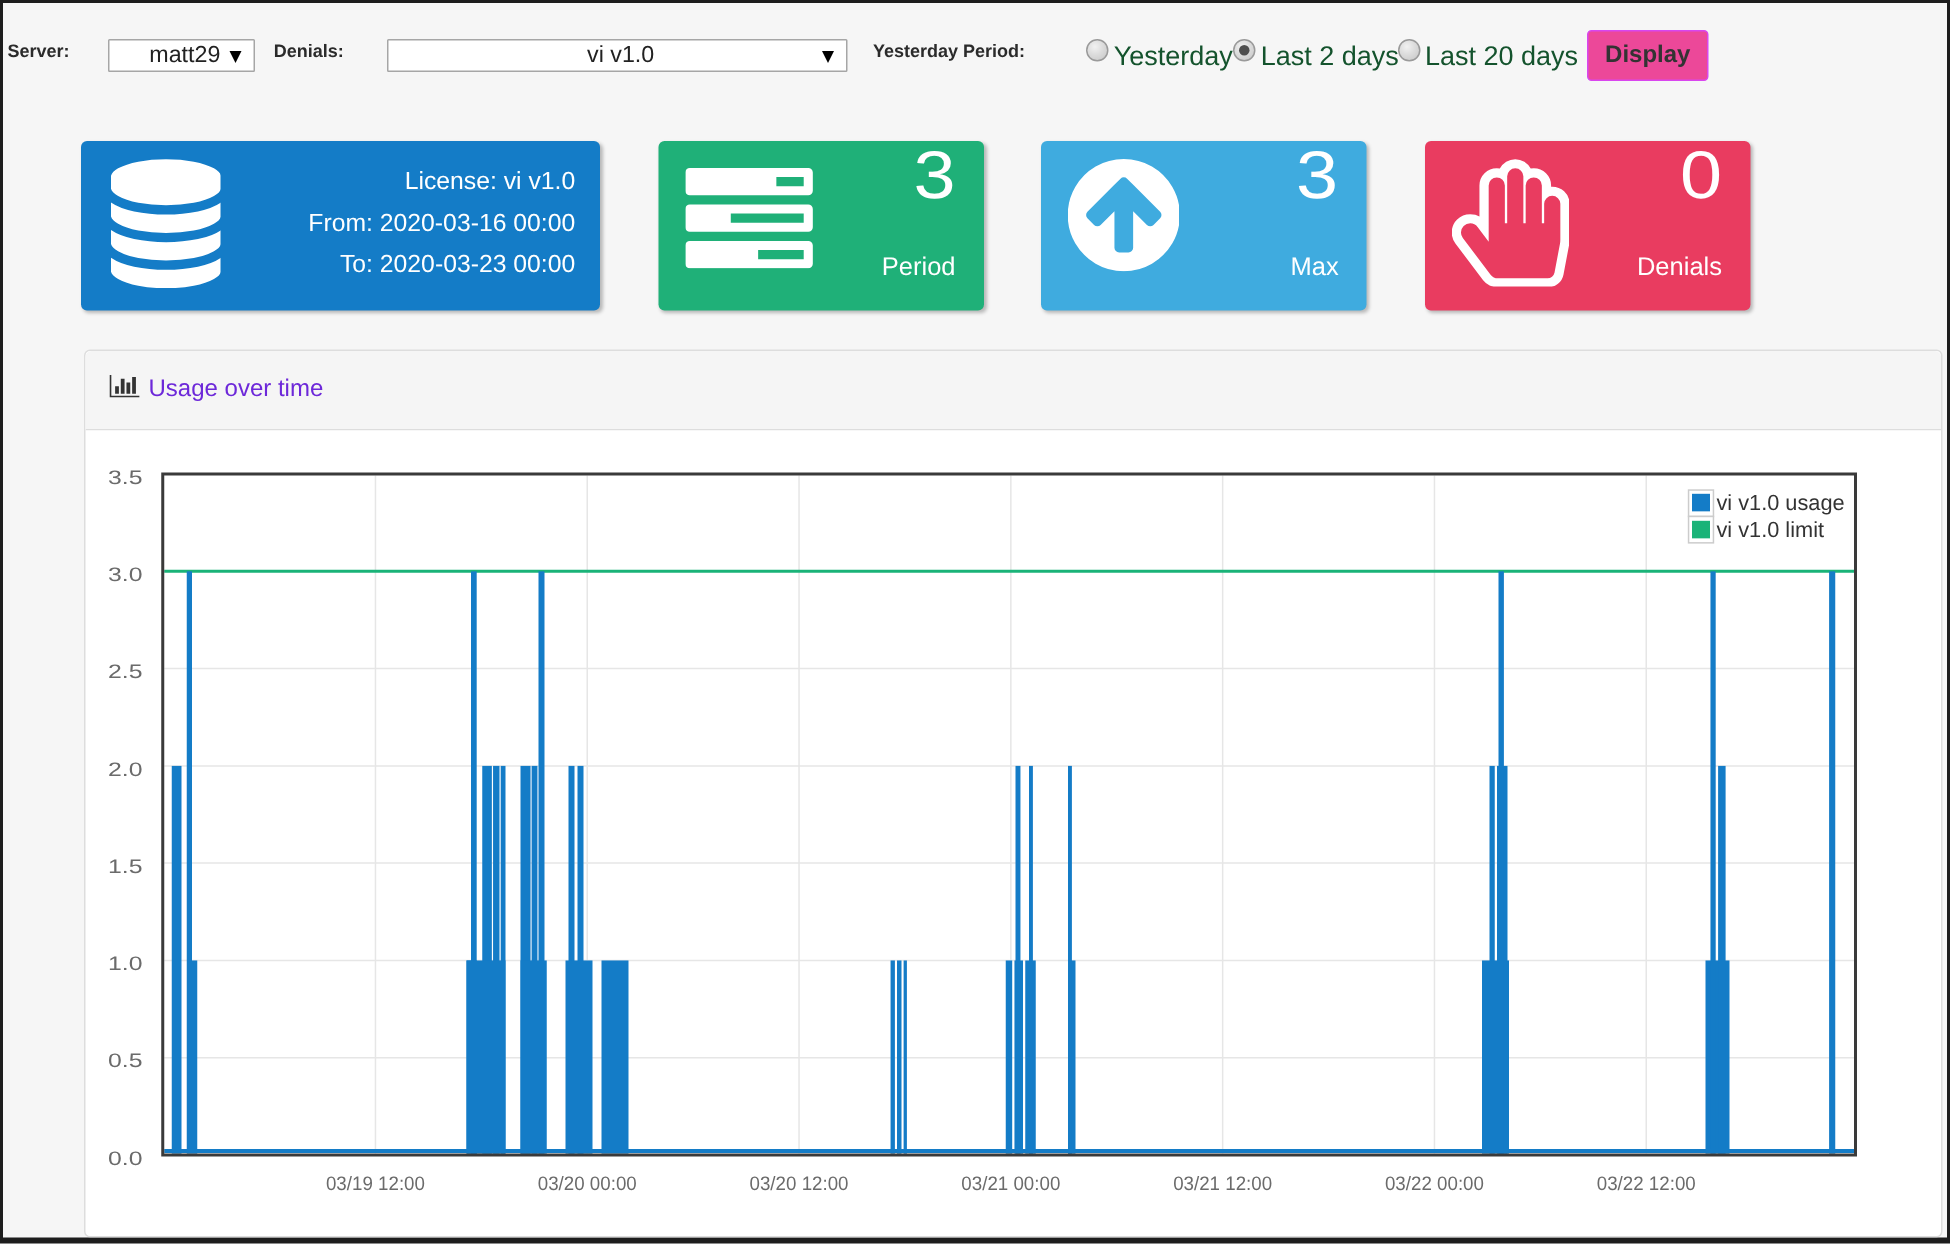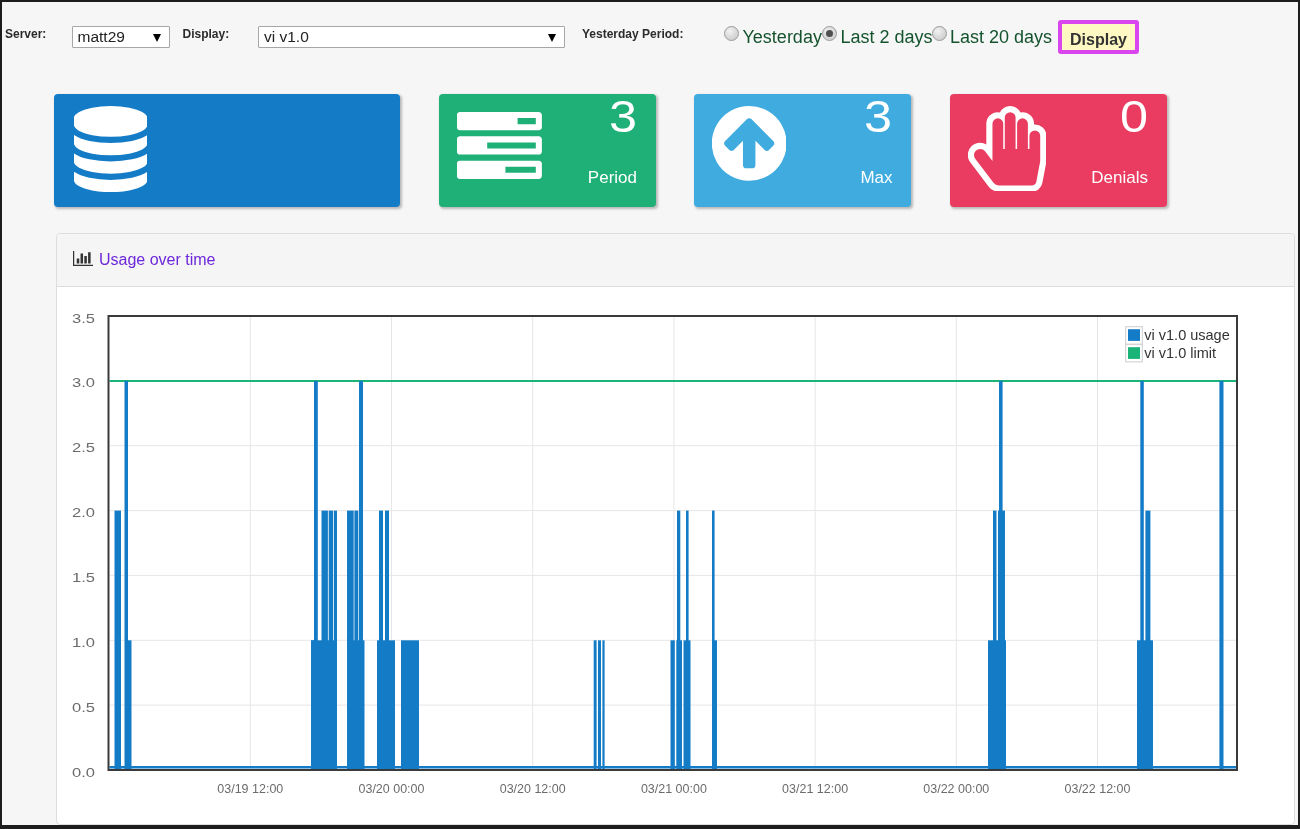--- a/index.html
+++ b/index.html
@@ -1,28 +1,28 @@
 <!DOCTYPE html>
 <html><head><meta charset="utf-8"><style>
 * { margin:0; padding:0; box-sizing:border-box; }
 html,body { width:1300px; height:829px; overflow:hidden; }
 body { background:#f6f6f6; font-family:"Liberation Sans",sans-serif;
   border:2px solid #1d1d1d; border-bottom-width:4px; position:relative; }
 .lab { position:absolute; font-size:12px; font-weight:bold; color:#2b2b2b; top:25px; }
 .sel { position:absolute; top:24px; height:22px; background:#fff; border:1px solid #a6a6a6;
-  border-radius:1px; font-size:15.5px; color:#222; line-height:20px; padding-left:5px; }
+  border-radius:1px; font-size:15.5px; color:#222; line-height:20px; padding-left:5px;text-align:center; }
 .sel .arr { position:absolute; right:8px; top:7px; width:0; height:0;
   border-left:4.75px solid transparent; border-right:4.75px solid transparent; border-top:8px solid #000; }
 .rtxt { position:absolute; font-size:18px; color:#14532d; top:25px; }
 .radio { position:absolute; top:23.7px; width:15.5px; height:15.5px; border-radius:50%;
   border:1px solid #9a9a9a; background:radial-gradient(circle at 38% 32%, #f2f2f2 0%, #dcdcdc 45%, #c6c6c6 100%); }
 .radio.on::after { content:""; position:absolute; left:3.2px; top:3.2px; width:7px; height:7px;
   border-radius:50%; background:#4f4f4f; }
-#btn { position:absolute; left:1056px; top:17.5px; width:81px; height:34.5px; background:#fef9c3;
-  border:4px solid #d946ef; border-radius:3px; font-size:16px; font-weight:bold; color:#333;
+#btn { position:absolute; left:1056px; top:17.5px; width:81px; height:34.5px; background:#ec4899;
+  border:1px solid #d946ef; border-radius:3px; font-size:16px; font-weight:bold; color:#333;
   text-align:center; line-height:32.5px; }
 .card { position:absolute; top:92px; height:113px; border-radius:4px; color:#fff;
   box-shadow:1.5px 1.5px 2.5px rgba(0,0,0,0.25); }
 .bignum { position:absolute; right:18.5px; top:0.5px; font-size:45px; line-height:44px; transform:scaleX(1.12); transform-origin:100% 50%; }
 .small  { position:absolute; right:18.5px; top:75.5px; font-size:17px; line-height:16px; }
 #card1 { left:52px; width:346px; background:#147cc7; }
 #card2 { left:436.5px; width:217px; background:#1fb078; }
 #card3 { left:692px; width:217px; background:#3fabdf; }
 #card4 { left:947.5px; width:217px; background:#e93c60; }
 #card1 .txt { position:absolute; right:16.5px; top:14px; text-align:right;
@@ -31,37 +31,38 @@
   background:#fff; border:1px solid #ddd; border-radius:4px; }
 #phead { height:53px; background:#f5f5f5; border-bottom:1px solid #ddd;
   border-radius:4px 4px 0 0; font-size:16px; color:#6d28d9; line-height:52px; padding-left:19px; }
 #chart { position:absolute; left:-2px; top:-2px; }
 .axlab { font-size:13px; fill:#6b6b6b; font-family:"Liberation Sans",sans-serif; }
 .leglab { font-size:14.5px; fill:#333; font-family:"Liberation Sans",sans-serif; }
 </style></head>
 <body>
 <div class="lab" style="left:3px">Server:</div>
 <div class="sel" style="left:69.5px; width:98.5px">matt29<span class="arr"></span></div>
-<div class="lab" style="left:180.5px">Display:</div>
+<div class="lab" style="left:180.5px">Denials:</div>
 <div class="sel" style="left:256px; width:306.5px">vi v1.0<span class="arr"></span></div>
 <div class="lab" style="left:580px">Yesterday Period:</div>
 <div class="radio" style="left:721.7px"></div>
 <div class="rtxt" style="left:740.5px">Yesterday</div>
 <div class="radio on" style="left:819.9px"></div>
 <div class="rtxt" style="left:838.5px">Last 2 days</div>
 <div class="radio" style="left:929.6px"></div>
 <div class="rtxt" style="left:948px">Last 20 days</div>
 <div id="btn">Display</div>
 
 <div class="card" id="card1">
     <svg style="position:absolute;left:19.5px;top:12px" width="73" height="85.5" viewBox="4 -2 1520 1780" preserveAspectRatio="none">
       <g transform="matrix(1,0,0,-1,0,1536)">
         <path d="M768 768q237 0 443 43t325 127v-170q0 -69 -103 -128t-280 -93.5t-385 -34.5t-385 34.5t-280 93.5t-103 128v170q119 -84 325 -127t443 -43zM768 0q237 0 443 43t325 127v-170q0 -69 -103 -128t-280 -93.5t-385 -34.5t-385 34.5t-280 93.5t-103 128v170q119 -84 325 -127t443 -43zM768 384q237 0 443 43t325 127v-170q0 -69 -103 -128t-280 -93.5t-385 -34.5t-385 34.5t-280 93.5t-103 128v170q119 -84 325 -127t443 -43zM768 1536q208 0 385 -34.5t280 -93.5t103 -128v-128q0 -69 -103 -128t-280 -93.5t-385 -34.5t-385 34.5t-280 93.5t-103 128v128q0 69 103 128t280 93.5t385 34.5z" fill="#fff"></path>
       </g>
     </svg>
+  <div class="txt">License: vi v1.0<br>From: 2020-03-16 00:00<br>To: 2020-03-23 00:00</div>
 </div>
 <div class="card" id="card2">
     <svg style="position:absolute;left:18.5px;top:18px" width="84.5" height="66.5" viewBox="4 128 1780 1400" preserveAspectRatio="none">
       <g transform="matrix(1,0,0,-1,0,1536)">
         <path d="M1024 128h640v128h-640v-128zM640 640h1024v128h-1024v-128zM1280 1152h384v128h-384v-128zM1792 320v-256q0 -26 -19 -45t-45 -19h-1664q-26 0 -45 19t-19 45v256q0 26 19 45t45 19h1664q26 0 45 -19t19 -45zM1792 832v-256q0 -26 -19 -45t-45 -19h-1664q-26 0 -45 19t-19 45v256q0 26 19 45t45 19h1664q26 0 45 -19t19 -45zM1792 1344v-256q0 -26 -19 -45t-45 -19h-1664q-26 0 -45 19t-19 45v256q0 26 19 45t45 19h1664q26 0 45 -19t19 -45z" fill="#fff"></path>
       </g>
     </svg>
   <div class="bignum">3</div>
     <div class="small">Period</div>
 </div>

